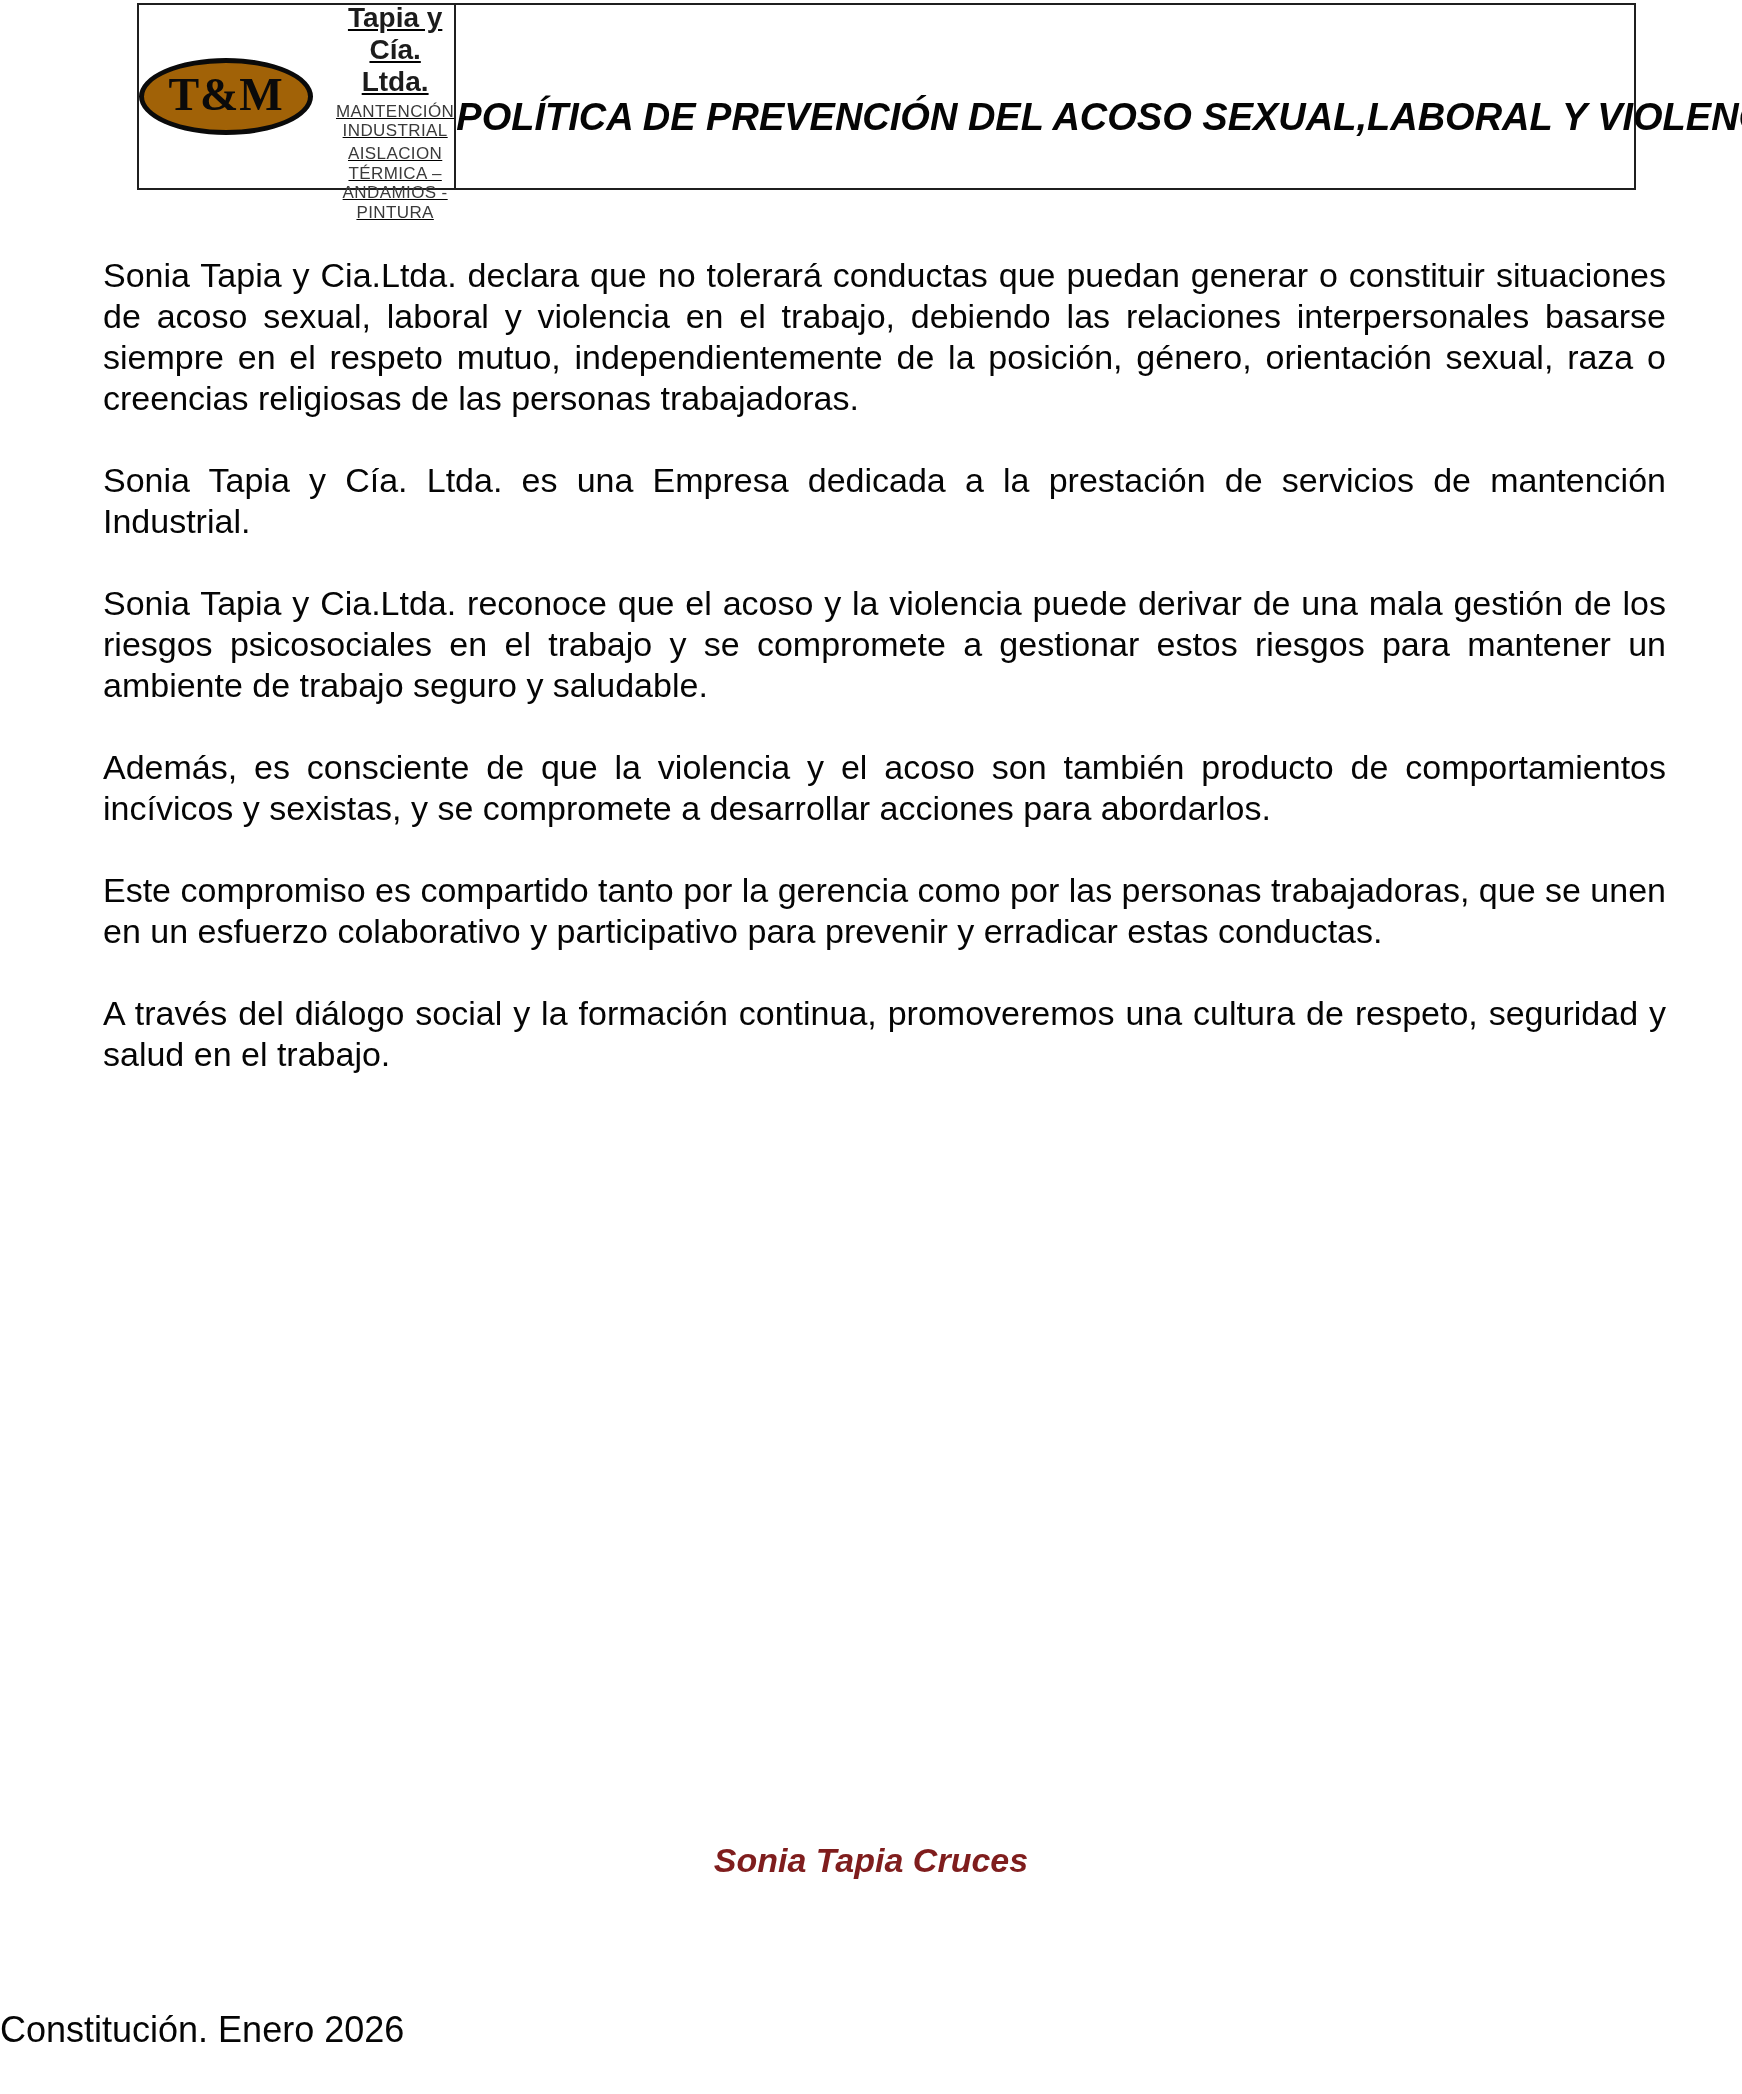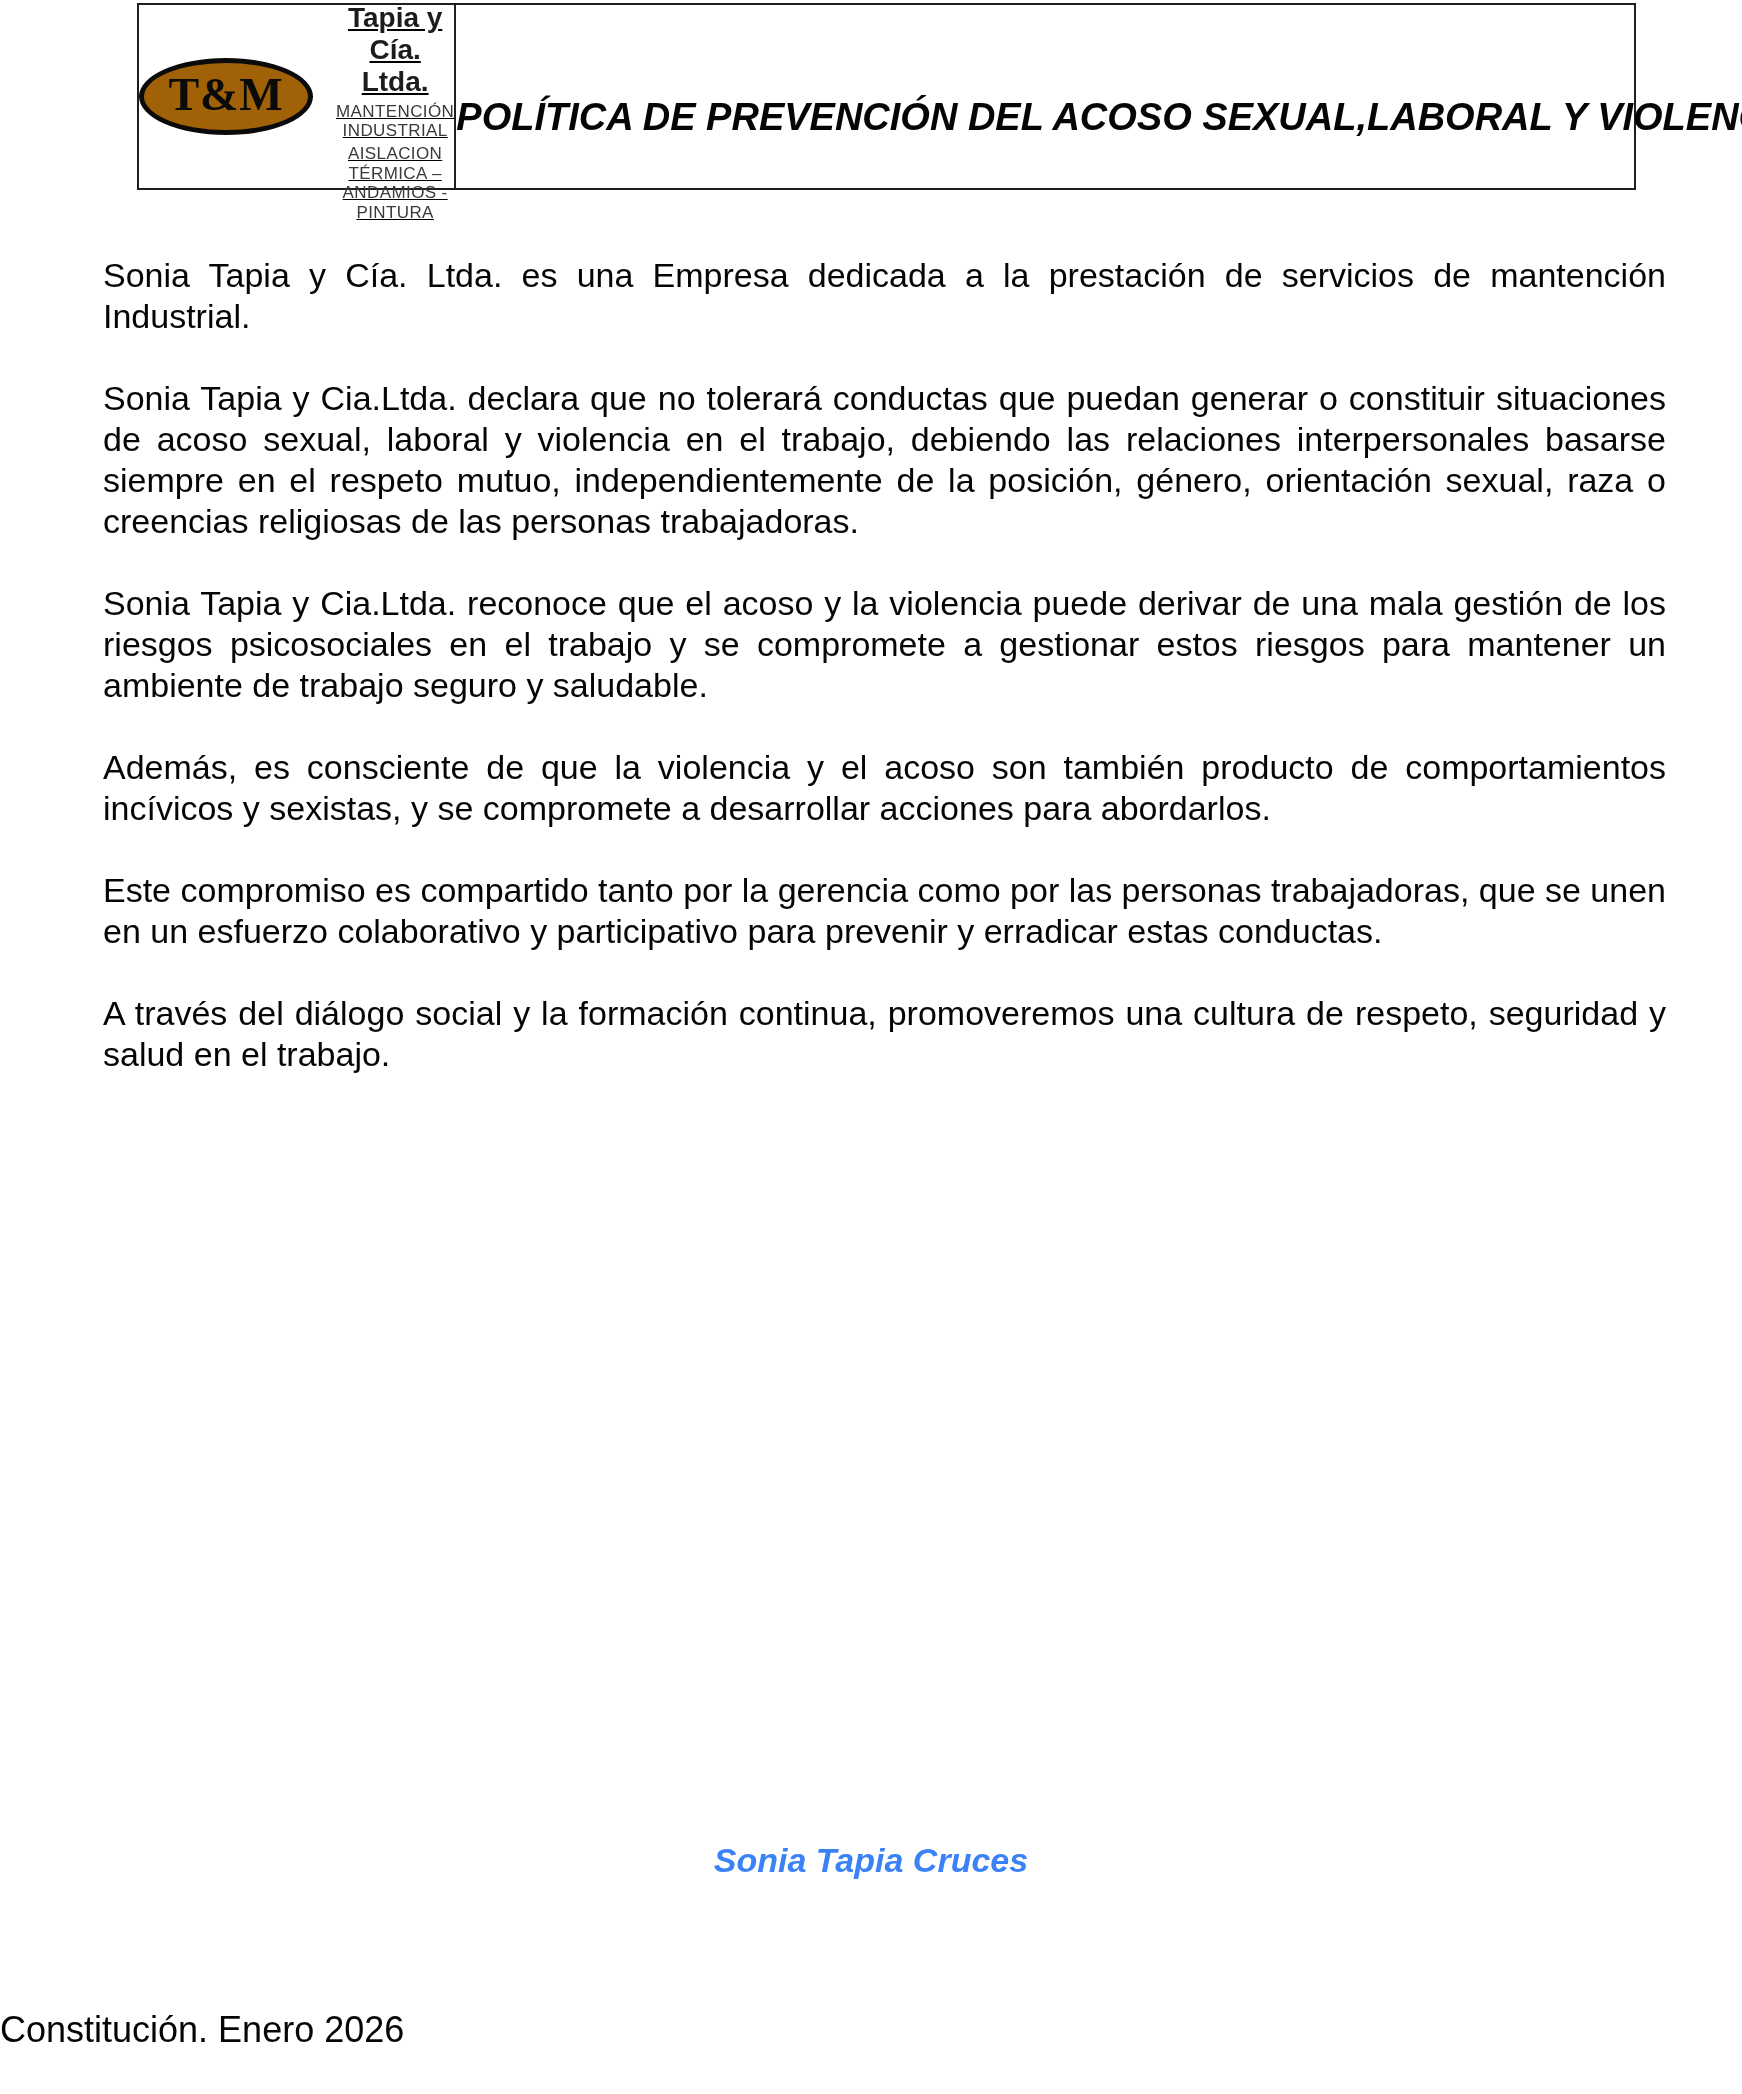--- a/index.html
+++ b/index.html
@@ -93,21 +93,21 @@
   .signature {
     position: absolute;
     left: 0;
     top: 1840px;
     width: 100%;
     text-align: center;
     font-size: 34px;
     line-height: 41px;
     font-weight: bold;
     font-style: italic;
-    color: #3b82f6;
+    color: #7f1d1d;
   }
 
   
   .footer-date {
     position: absolute;
     left: 0;
     top: 2009px;
     width: 100%;
     font-size: 36px;
     color: #050505;
@@ -129,22 +129,22 @@
         <div class="company-sub">AISLACION TÉRMICA – ANDAMIOS - PINTURA</div>
       </div>
     </div>
     <div class="title-cell">
       <div class="doc-title">POLÍTICA DE PREVENCIÓN DEL ACOSO SEXUAL,</div>
       <div class="doc-title">LABORAL Y VIOLENCIA EN EL TRABAJO</div>
     </div>
   </div>
 
   <div class="body-text">
+    <p>Sonia Tapia y Cia.Ltda. declara que no tolerará conductas que puedan generar o constituir situaciones de acoso sexual, laboral y violencia en el trabajo, debiendo las relaciones interpersonales basarse siempre en el respeto mutuo, independientemente de la posición, género, orientación sexual, raza o creencias religiosas de las personas trabajadoras.</p>
     <p>Sonia Tapia y Cía. Ltda. es una Empresa dedicada a la prestación de servicios de mantención Industrial.</p>
-    <p>Sonia Tapia y Cia.Ltda. declara que no tolerará conductas que puedan generar o constituir situaciones de acoso sexual, laboral y violencia en el trabajo, debiendo las relaciones interpersonales basarse siempre en el respeto mutuo, independientemente de la posición, género, orientación sexual, raza o creencias religiosas de las personas trabajadoras.</p>
     <p>Sonia Tapia y Cia.Ltda. reconoce que el acoso y la violencia puede derivar de una mala gestión de los riesgos psicosociales en el trabajo y se compromete a gestionar estos riesgos para mantener un ambiente de trabajo seguro y saludable.</p>
     <p>Además, es consciente de que la violencia y el acoso son también producto de comportamientos incívicos y sexistas, y se compromete a desarrollar acciones para abordarlos.</p>
     <p>Este compromiso es compartido tanto por la gerencia como por las personas trabajadoras, que se unen en un esfuerzo colaborativo y participativo para prevenir y erradicar estas conductas.</p>
     <p>A través del diálogo social y la formación continua, promoveremos una cultura de respeto, seguridad y salud en el trabajo.</p>
   </div>
 
   <div class="signature">
     <div>Sonia Tapia Cruces</div>
   </div>
 

